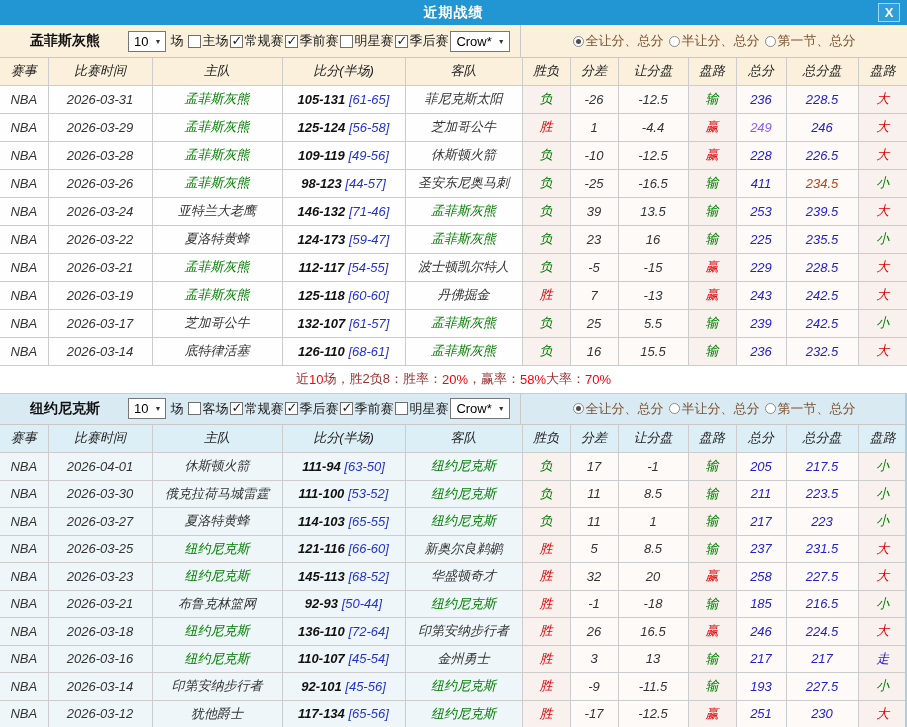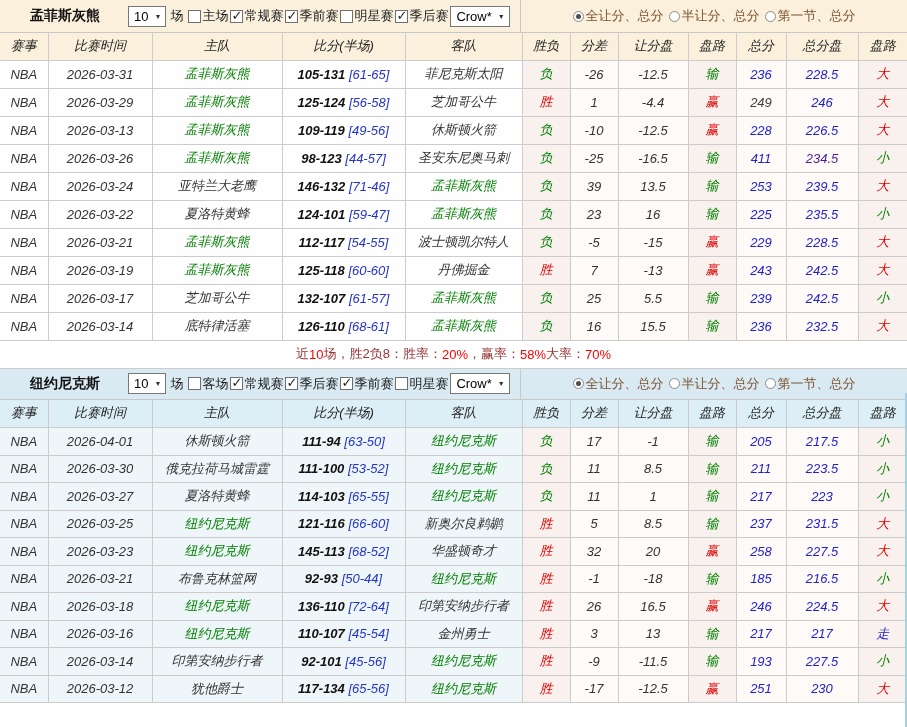--- a/index.html
+++ b/index.html
@@ -89,20 +89,26 @@
   }
   .sum-dark { color:#993333; }
   .sum-red  { color:#ff0000; }
   .right-strip { position:absolute; right:0; top:393px; bottom:0; width:2px; background:#a8cfe4; }
 </style>
 </head>
 <body>
 
 <div class="app">
 
+  <div class="titlebar">
+    <span class="title">近期战绩</span>
+    <div class="close-btn">
+      <span>X</span>
+    </div>
+  </div>
 
   <div class="section-header sec-cream">
     <div class="sh-left">
       <span class="team-name">孟菲斯灰熊</span>
       <span class="select-box">
         <span>10</span>
         <span class="caret">▼</span>
       </span>
       <span class="unit">场</span>
       <span class="cb-group">
@@ -197,27 +203,27 @@
         <tr>
           <td style="">NBA</td>
           <td style="">2026-03-29</td>
           <td style="color:#008000">孟菲斯灰熊</td>
           <td><span class="score">125-124</span><span class="half"> [56-58]</span></td>
           <td style="">芝加哥公牛</td>
           <td style="color:#e10000">胜</td>
           <td style="">1</td>
           <td style="">-4.4</td>
           <td style="color:#e10000">赢</td>
-          <td style="color:#404040">249</td>
+          <td style="color:#8b5cf6">249</td>
           <td style="color:#2222cc">246</td>
           <td style="color:#e10000">大</td>
         </tr>
         <tr>
           <td style="">NBA</td>
-          <td style="">2026-03-13</td>
+          <td style="">2026-03-28</td>
           <td style="color:#008000">孟菲斯灰熊</td>
           <td><span class="score">109-119</span><span class="half"> [49-56]</span></td>
           <td style="">休斯顿火箭</td>
           <td style="color:#008000">负</td>
           <td style="">-10</td>
           <td style="">-12.5</td>
           <td style="color:#e10000">赢</td>
           <td style="color:#2222cc">228</td>
           <td style="color:#2222cc">226.5</td>
           <td style="color:#e10000">大</td>
@@ -226,42 +232,42 @@
           <td style="">NBA</td>
           <td style="">2026-03-26</td>
           <td style="color:#008000">孟菲斯灰熊</td>
           <td><span class="score">98-123</span><span class="half"> [44-57]</span></td>
           <td style="">圣安东尼奥马刺</td>
           <td style="color:#008000">负</td>
           <td style="">-25</td>
           <td style="">-16.5</td>
           <td style="color:#008000">输</td>
           <td style="color:#2222cc">411</td>
-          <td style="color:#4c1d95">234.5</td>
+          <td style="color:#c2410c">234.5</td>
           <td style="color:#008000">小</td>
         </tr>
         <tr>
           <td style="">NBA</td>
           <td style="">2026-03-24</td>
           <td style="">亚特兰大老鹰</td>
           <td><span class="score">146-132</span><span class="half"> [71-46]</span></td>
           <td style="color:#008000">孟菲斯灰熊</td>
           <td style="color:#008000">负</td>
           <td style="">39</td>
           <td style="">13.5</td>
           <td style="color:#008000">输</td>
           <td style="color:#2222cc">253</td>
           <td style="color:#2222cc">239.5</td>
           <td style="color:#e10000">大</td>
         </tr>
         <tr>
           <td style="">NBA</td>
           <td style="">2026-03-22</td>
           <td style="">夏洛特黄蜂</td>
-          <td><span class="score">124-101</span><span class="half"> [59-47]</span></td>
+          <td><span class="score">124-173</span><span class="half"> [59-47]</span></td>
           <td style="color:#008000">孟菲斯灰熊</td>
           <td style="color:#008000">负</td>
           <td style="">23</td>
           <td style="">16</td>
           <td style="color:#008000">输</td>
           <td style="color:#2222cc">225</td>
           <td style="color:#2222cc">235.5</td>
           <td style="color:#008000">小</td>
         </tr>
         <tr>

